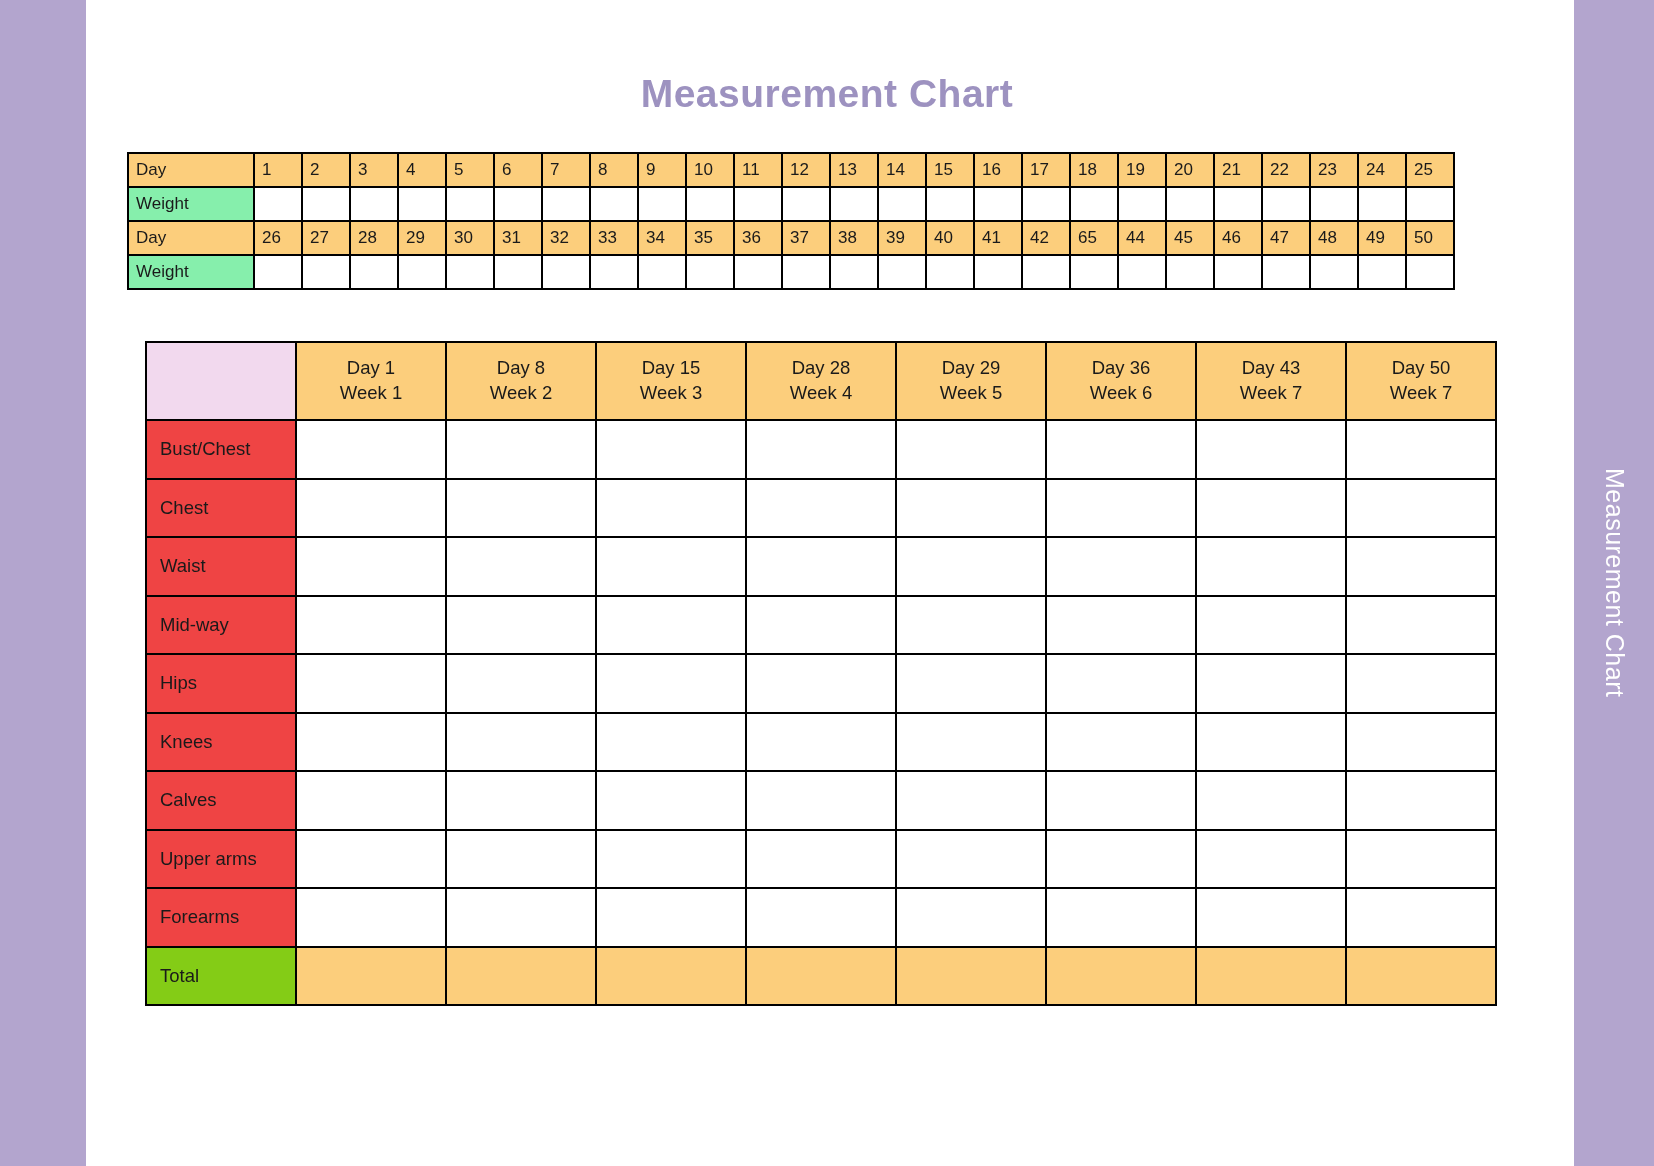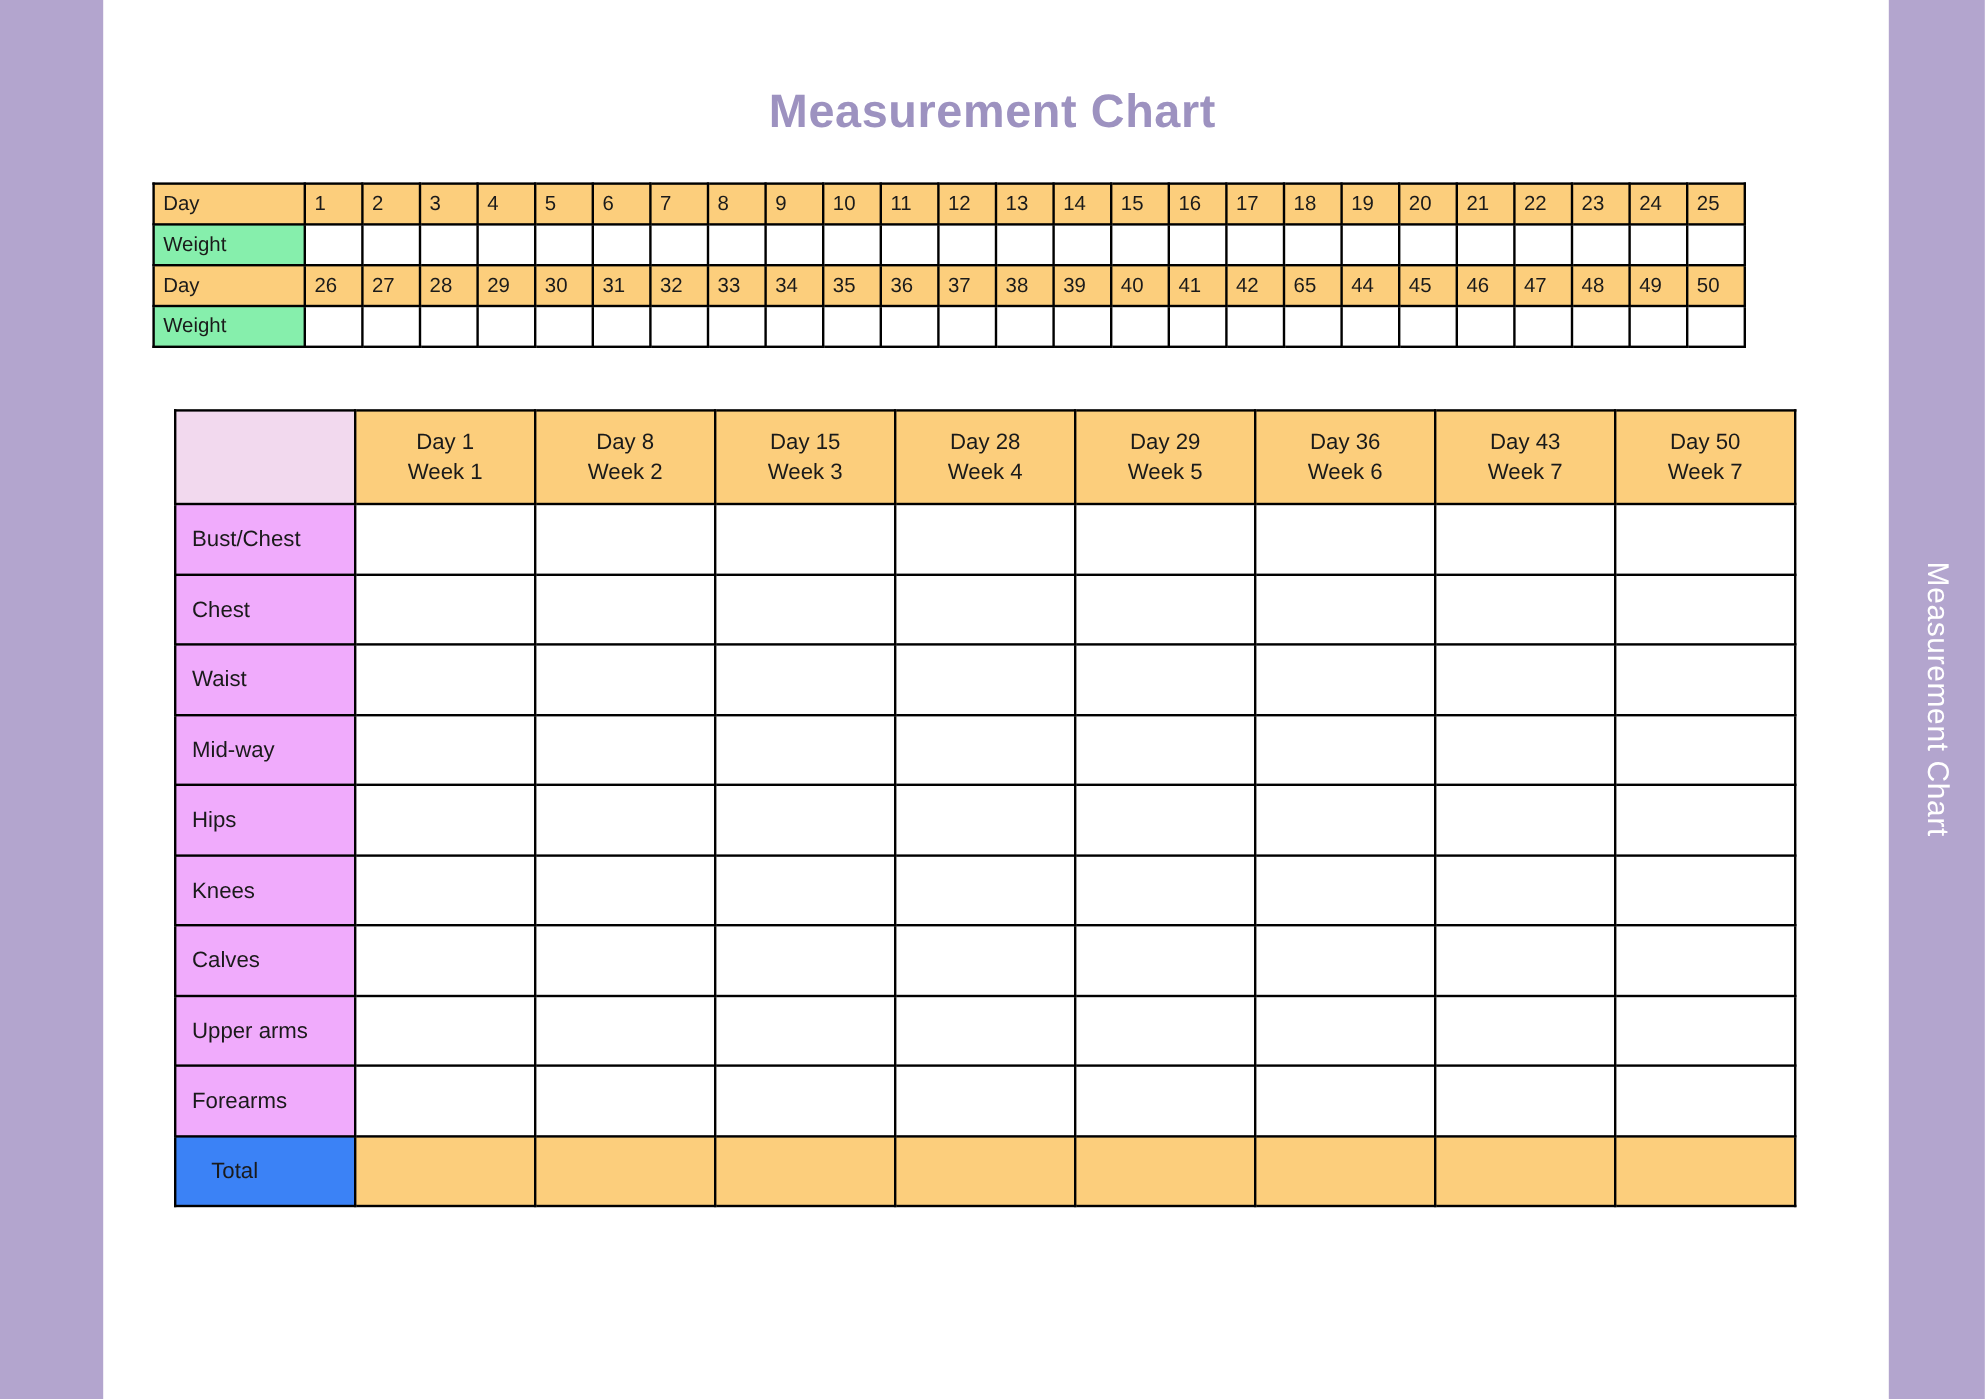--- a/index.html
+++ b/index.html
@@ -123,34 +123,34 @@
   .mtable td.hcell {
     width: 150px;
     height: 78px;
     background: #fcce7c;
     text-align: center;
     line-height: 1.35;
   }
   .mtable td.rowlabel {
     width: 150px;
     height: 58.5px;
-    background: #f0abfc;
+    background: #ef4444;
     padding-left: 13px;
   }
   .mtable td.cell {
     width: 150px;
     height: 58.5px;
     background: #ffffff;
   }
   .mtable tr.totalrow td {
     background: #fcce7c;
   }
   .mtable tr.totalrow td.rowlabel {
-    background: #3b82f6;
-    padding-left: 29px;
+    background: #84cc16;
+    padding-left: 13px;
   }
 </style>
 </head>
 <body>
 
 <div class="page">
 
   <div class="band-left"></div>
   <div class="band-right"></div>
   <div class="side-label">

